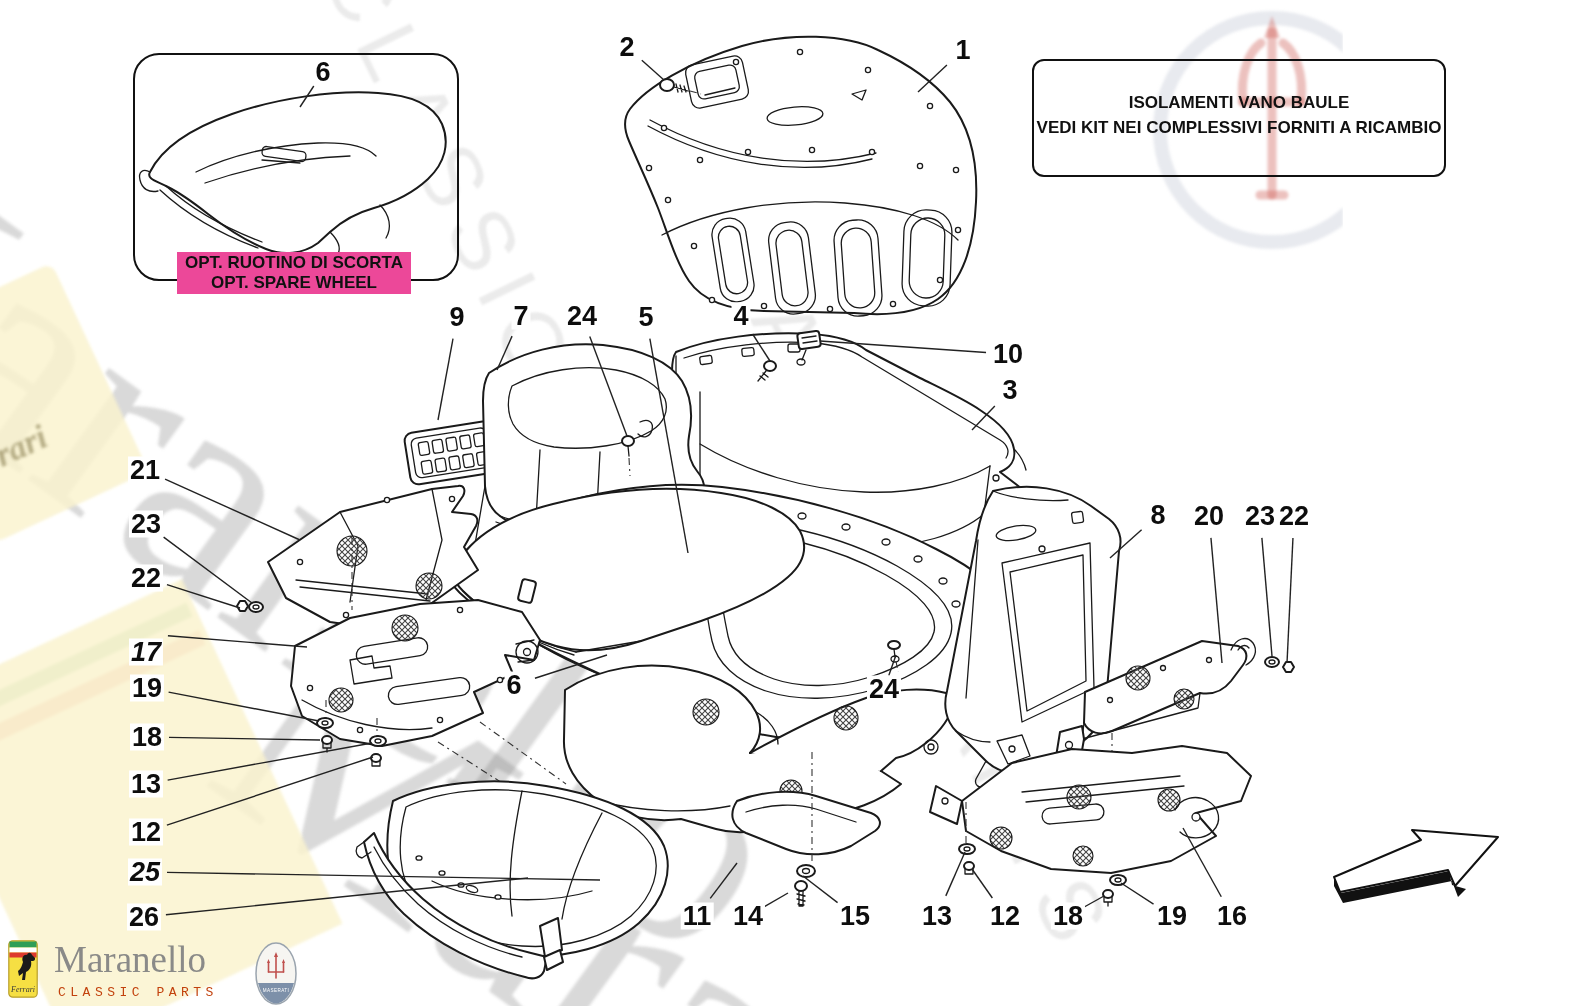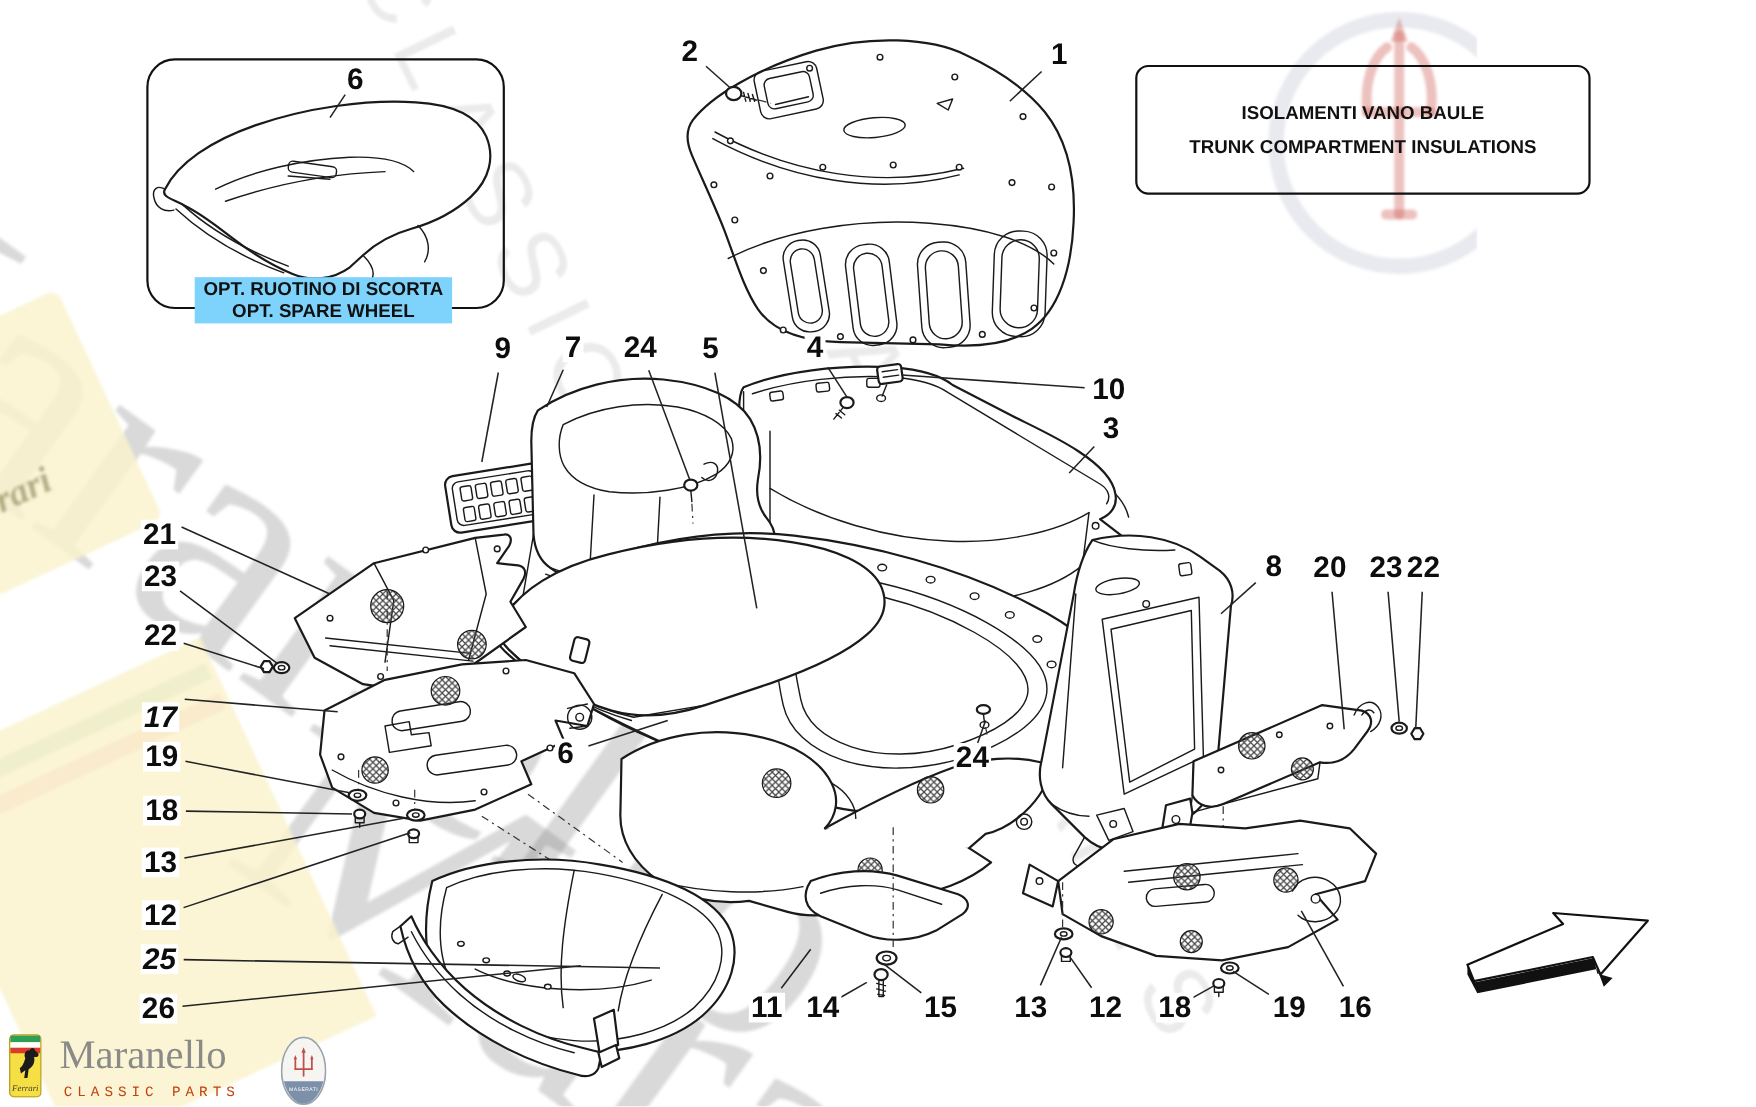--- a/index.html
+++ b/index.html
@@ -25,21 +25,21 @@
       background:#fff;padding:0 2px;line-height:1;z-index:5;}
   
   #infoBox{position:absolute;left:1032px;top:59px;width:410px;height:114px;border:2px solid #111;
            border-radius:12px;background:transparent;display:flex;flex-direction:column;justify-content:center;
            align-items:center;text-align:center;z-index:4;}
   #infoBox .il{font-size:17px;font-weight:bold;color:#111;line-height:25px;}
   #infoBox .gap{height:6px;}
   #insetBox{position:absolute;left:133px;top:53px;width:322px;height:224px;border:2px solid #111;
             border-radius:26px;z-index:2;}
   #insetCaption{position:absolute;left:133px;top:252px;width:322px;display:flex;justify-content:center;z-index:4;}
-  #insetCaption .cwrap{background:#7dd3fc;padding:1px 8px;text-align:center;}
+  #insetCaption .cwrap{background:#ec4899;padding:1px 8px;text-align:center;}
   #insetCaption .cl{font-size:17px;font-weight:bold;color:#111;line-height:20px;}
   
   #footer{position:absolute;left:0;top:935px;width:330px;height:71px;z-index:6;}
   #brandText{position:absolute;left:54px;top:6px;font-family:"Liberation Serif",serif;font-size:37px;
              color:#8a8a88;line-height:1;}
   #brandTag{position:absolute;left:58px;top:50px;font-size:13px;letter-spacing:4.5px;color:#c2410c;font-family:Liberation Mono, monospace;}
   .badge{position:absolute;}
 </style>
 </head>
 <body>
@@ -409,36 +409,36 @@
   <div id="insetBox"></div>
   <div id="insetCaption">
     <div class="cwrap">
       <div class="cl">OPT. RUOTINO DI SCORTA</div>
       <div class="cl">OPT. SPARE WHEEL</div>
     </div>
   </div>
 
   <div id="infoBox">
     <div class="il">ISOLAMENTI VANO BAULE</div>
+    <div class="il">VEDI KIT NEI COMPLESSIVI FORNITI A RICAMBIO</div>
     <div class="gap"></div>
-    <div class="il">TRUNK COMPARTMENT INSULATIONS</div>
   </div>
 
   <div id="callouts">
       <div class="co" style="left: 963px; top: 50px;">1</div>
       <div class="co" style="left: 627px; top: 47px;">2</div>
       <div class="co" style="left: 323px; top: 72px;">6</div>
       <div class="co" style="left: 457px; top: 317px;">9</div>
       <div class="co" style="left: 521px; top: 316px;">7</div>
       <div class="co" style="left: 582px; top: 316px;">24</div>
       <div class="co" style="left: 646px; top: 317px;">5</div>
       <div class="co" style="left: 741px; top: 316px;">4</div>
       <div class="co" style="left: 1008px; top: 354px;">10</div>
       <div class="co" style="left: 1010px; top: 390px;">3</div>
-      <div class="co" style="left: 145px; top: 470px; margin-top: 16px;">21</div>
+      <div class="co" style="left: 145px; top: 470px;">21</div>
       <div class="co" style="left: 146px; top: 524px;">23</div>
       <div class="co" style="left: 146px; top: 578px;">22</div>
       <div class="co" style="left: 146px; top: 652px; font-style: italic;">17</div>
       <div class="co" style="left: 147px; top: 688px;">19</div>
       <div class="co" style="left: 147px; top: 737px;">18</div>
       <div class="co" style="left: 146px; top: 784px;">13</div>
       <div class="co" style="left: 146px; top: 832px;">12</div>
       <div class="co" style="left: 145px; top: 872px; font-style: italic;">25</div>
       <div class="co" style="left: 144px; top: 917px;">26</div>
       <div class="co" style="left: 1158px; top: 515px;">8</div>

